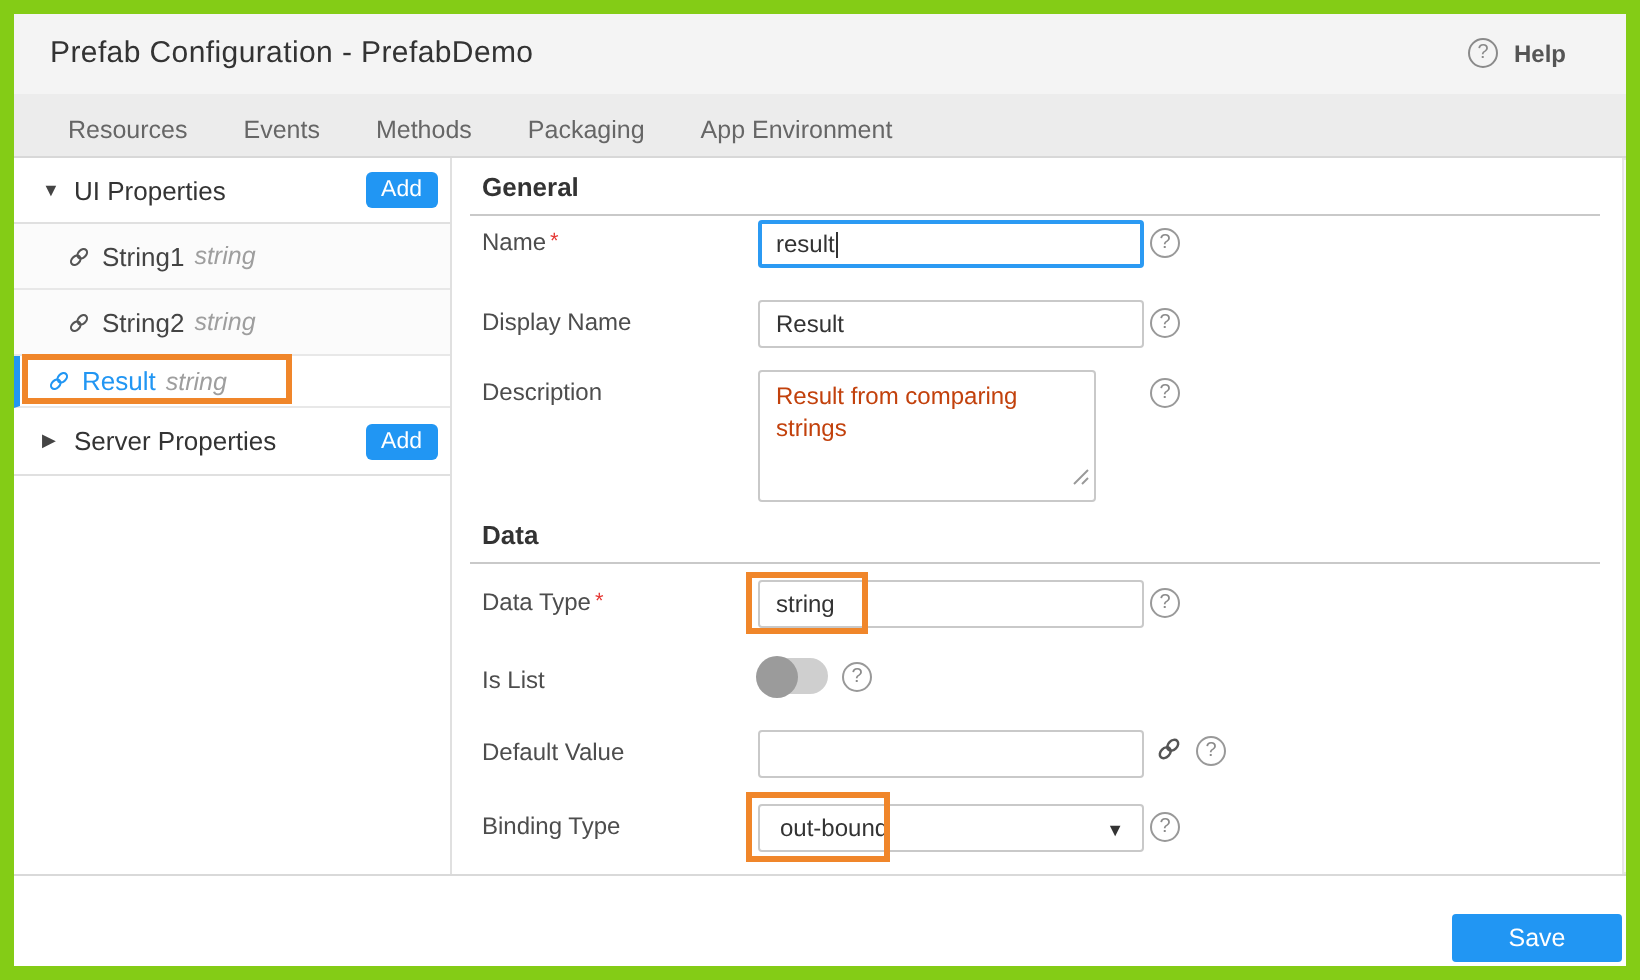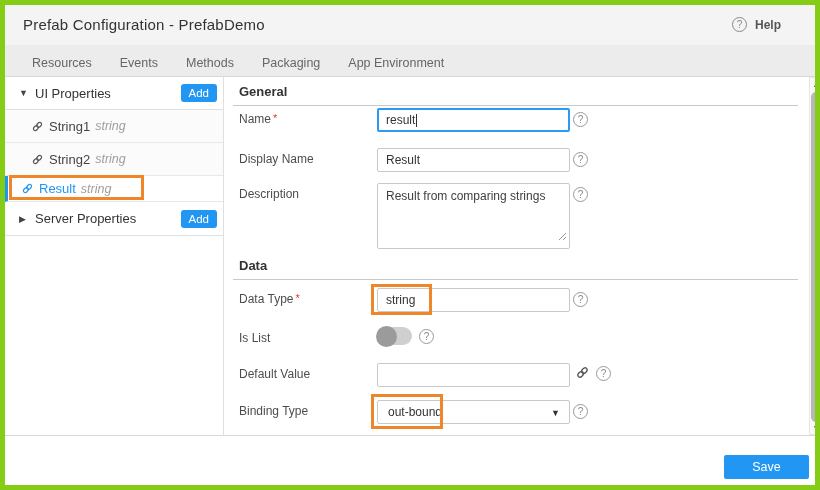--- a/index.html
+++ b/index.html
@@ -1,19 +1,19 @@
 <!DOCTYPE html>
 <html><head>
 <meta charset="utf-8">
 <style>
   * { margin:0; padding:0; box-sizing:border-box; }
   html,body { background:#fff; }
   body { font-family:"Liberation Sans","DejaVu Sans",sans-serif; }
   #app { position:relative; width:820px; height:490px; background:#fff; overflow:hidden;
-         border:5px solid #84cc16; }
+         border:7px solid #84cc16; }
 
   
   .titlebar { position:absolute; left:0; top:0; width:820px; height:40px; background:#f4f4f4; }
   .title { position:absolute; left:18px; top:11px; font-size:15px; color:#333; letter-spacing:.2px; }
   .help-wrap { position:absolute; right:44px; top:12px; display:flex; align-items:center; gap:8px; cursor:pointer; }
   .qicon { display:inline-flex; align-items:center; justify-content:center;
            width:15px; height:15px; border:1px solid #8a8a8a; border-radius:50%;
            font-size:10px; color:#8a8a8a; line-height:1; }
   .help-label { font-size:12px; color:#555;font-weight:bold; }
 
@@ -63,23 +63,23 @@
 
   .f-label { position:absolute; left:234px; font-size:12px; color:#4d4d4d; }
   .req { color:#e53935; font-size:11px; margin-left:2px; position:relative; top:-1px; }
 
   .f-input { position:absolute; left:372px; width:193px; height:24px; background:#fff;
              border:1px solid #c9c9c9; border-radius:2px; display:flex; align-items:center;
              padding:0 8px; font-size:12px; color:#333; cursor:text; }
   .f-input.focused { border:2px solid #2b9af3; padding:0 7px; }
   .caret { display:inline-block; width:1px; height:13px; background:#333; margin-left:1px; }
 
-  .f-textarea { position:absolute; left:372px; top:178px; width:193px; height:66px; background:#fff;
+  .f-textarea { position:absolute; left:372px; top:178px; width:169px; height:66px; background:#fff;
                 border:1px solid #c9c9c9; border-radius:2px; padding:5px 8px; font-size:12px;
-                color:#404040; cursor:text; line-height:1.3; }
+                color:#c2410c; cursor:text; line-height:1.3; }
   .resize-grip { position:absolute; right:2px; bottom:2px; }
 
   .f-select { position:absolute; left:372px; top:395px; width:193px; height:24px; background:#fff;
               border:1px solid #c9c9c9; border-radius:2px; display:flex; align-items:center;
               padding:0 24px 0 10px; font-size:12px; color:#333; cursor:pointer; }
   .sel-arrow { position:absolute; right:9px; top:7px; font-size:9px; color:#333; }
 
   .toggle { position:absolute; left:372px; top:322px; width:35px; height:18px; background:#cfcfcf;
             border-radius:9px; cursor:pointer; }
   .knob { position:absolute; left:-1px; top:-1.5px; width:21px; height:21px; border-radius:50%;

